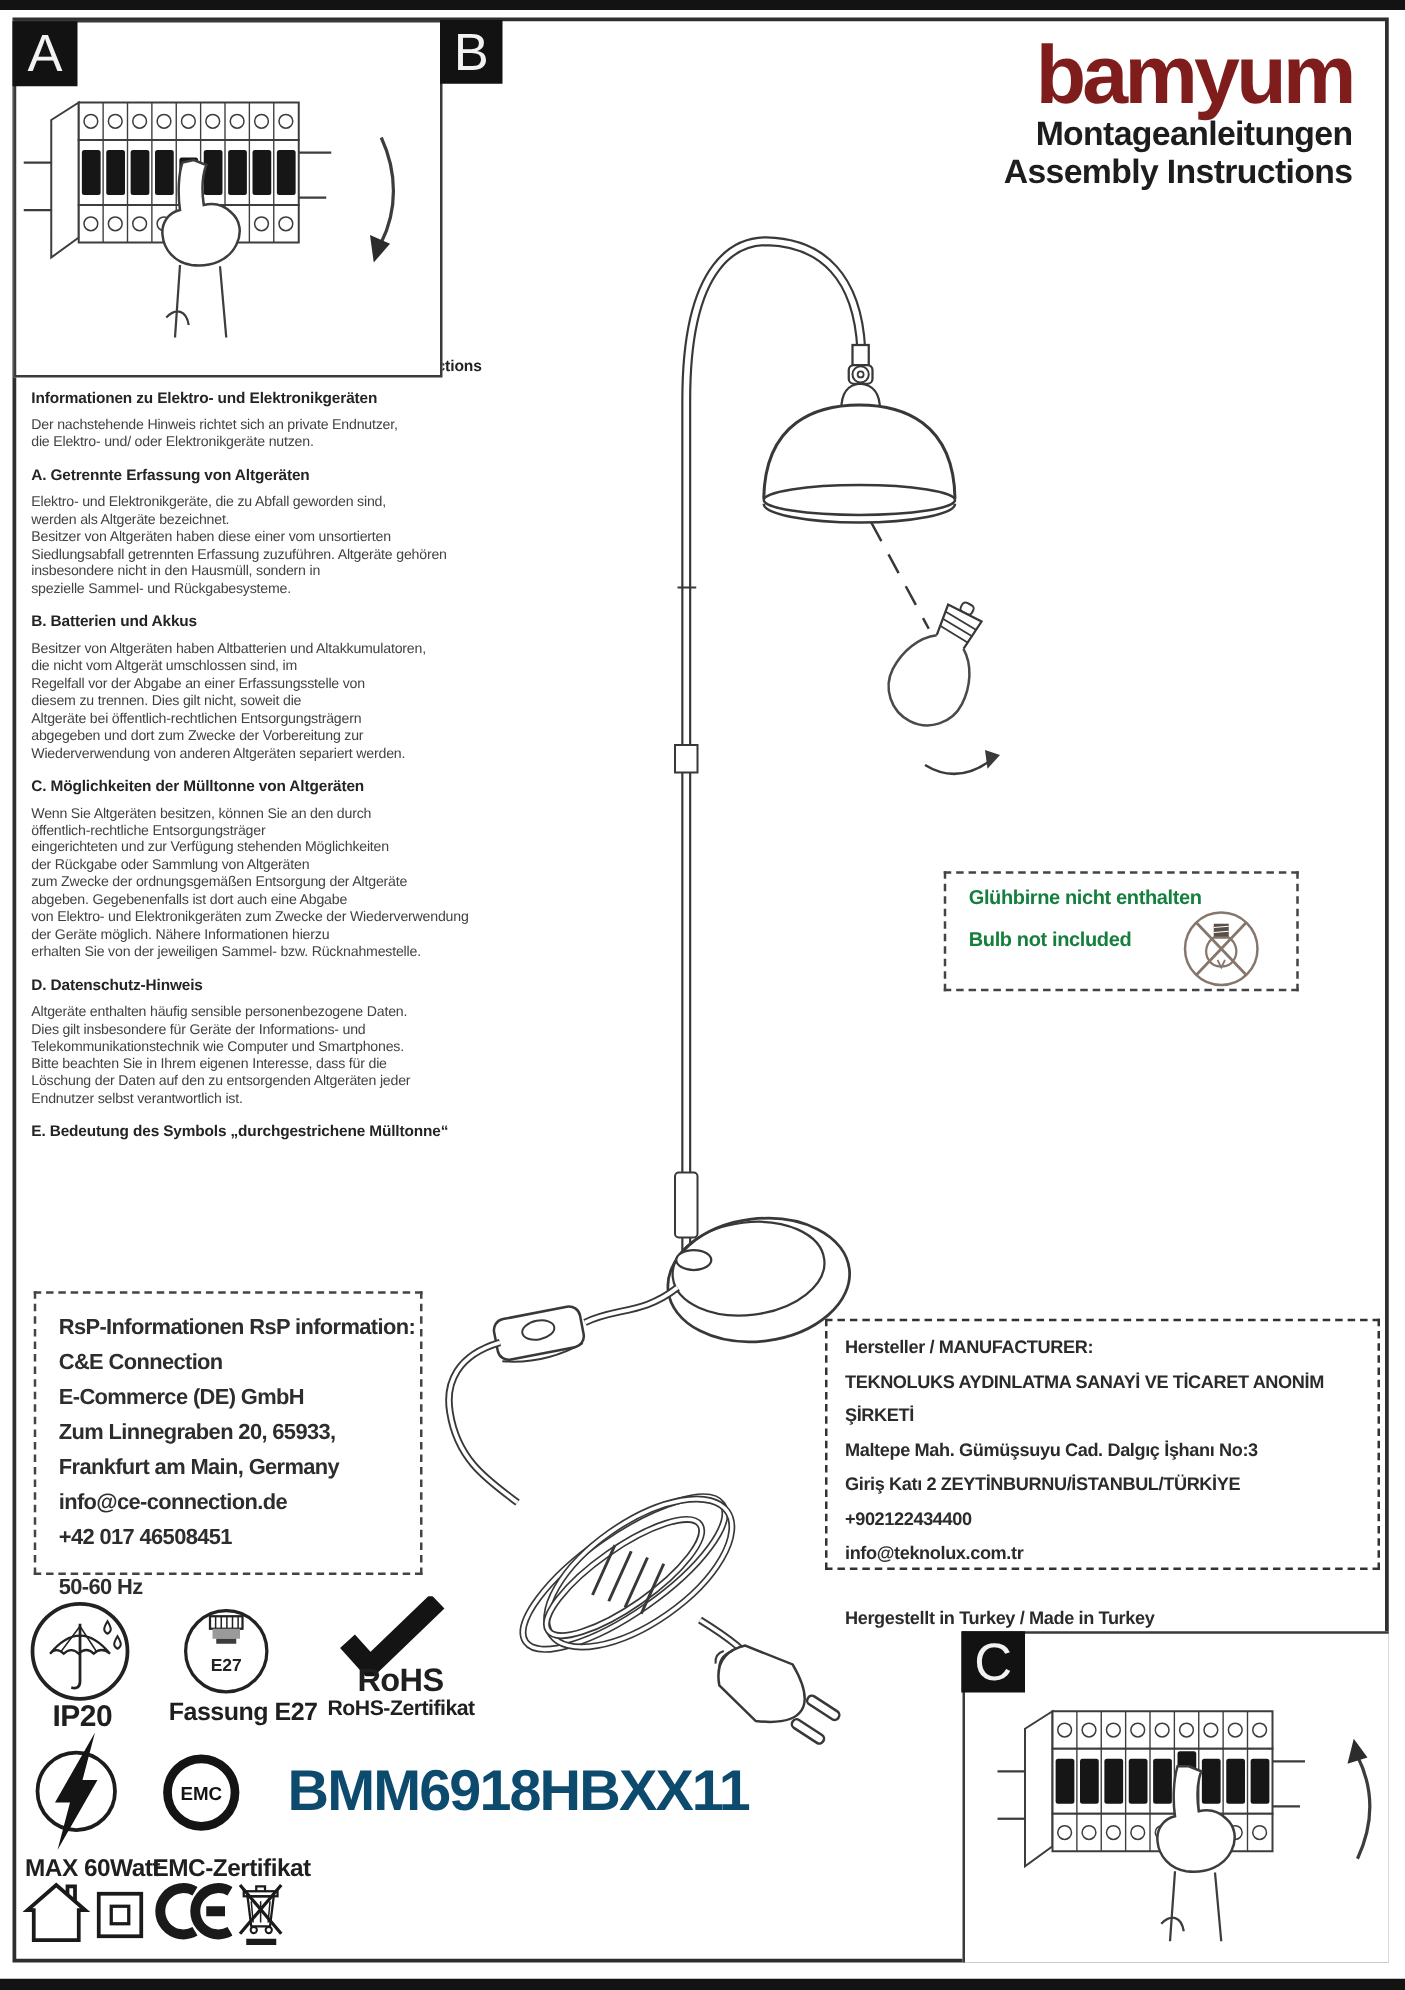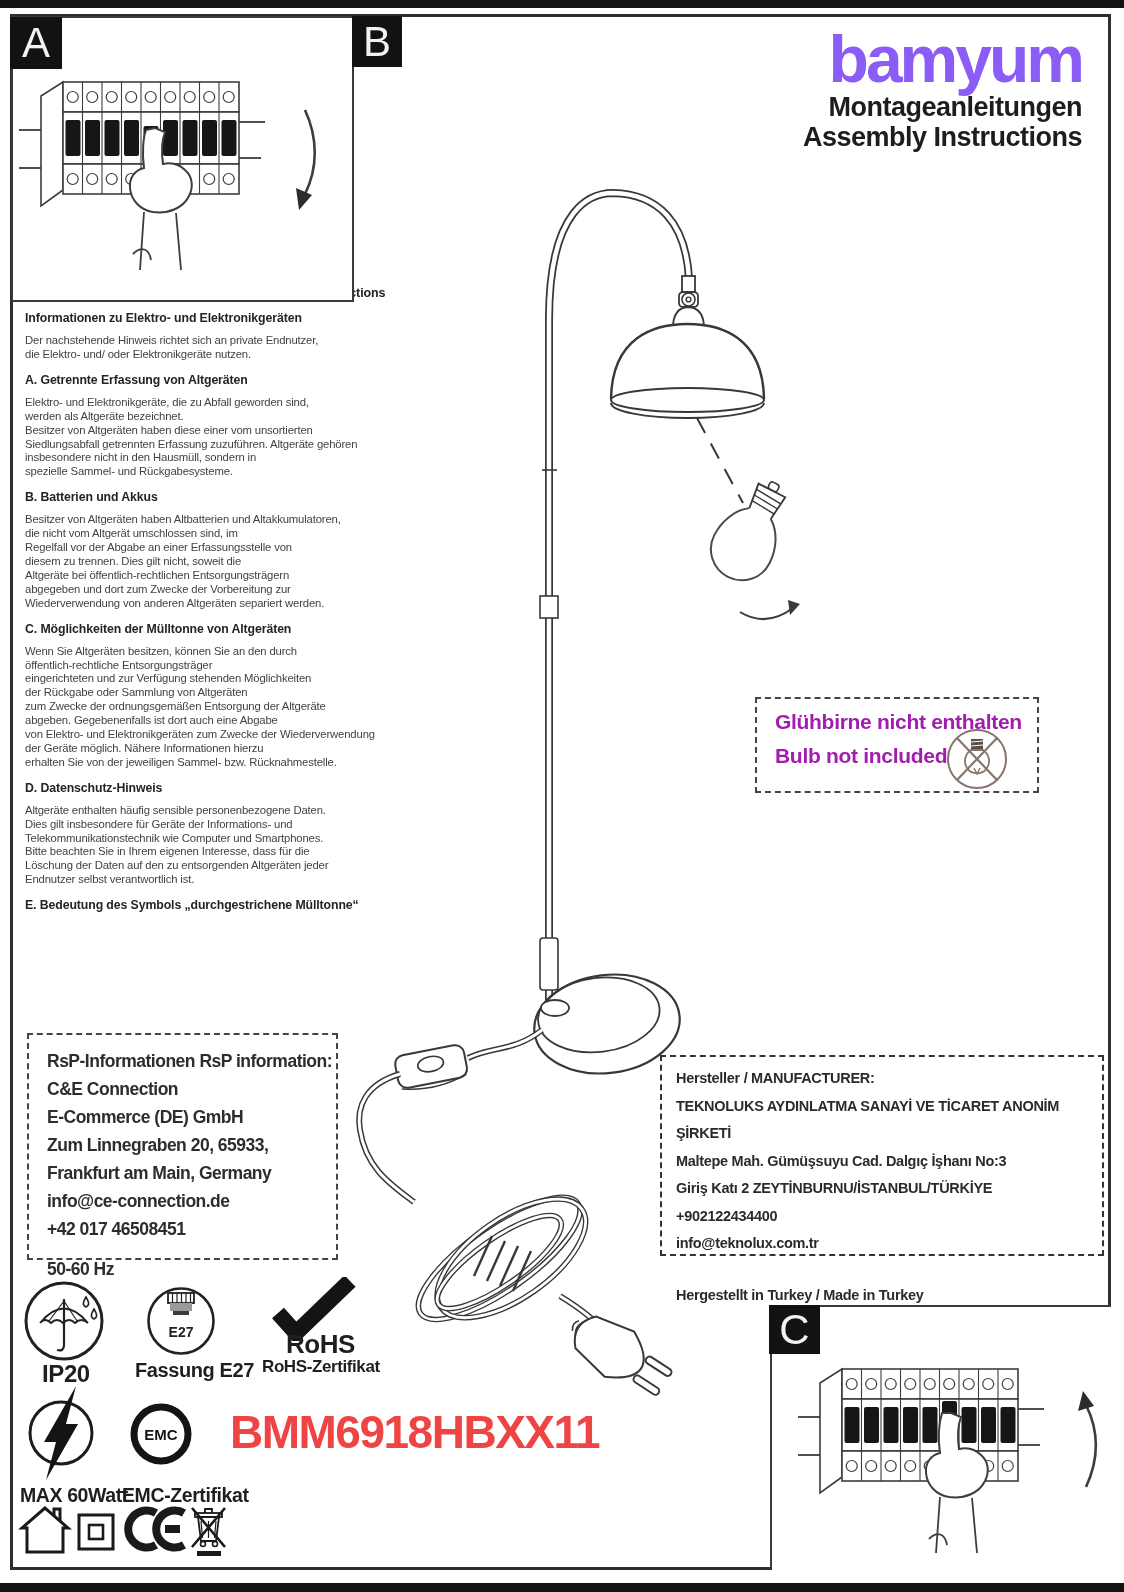--- a/index.html
+++ b/index.html
@@ -10,27 +10,27 @@
   .tab{position:absolute;background:#121212;color:#f2f2f2;display:flex;align-items:center;justify-content:center;font-size:42px;font-weight:400;z-index:6;}
   .panelbox{position:absolute;border:2px solid #3a3a3a;box-sizing:border-box;background:#fff;z-index:4;}
   .brand{position:absolute;right:42px;top:26px;text-align:right;z-index:5;}
   .brand .logo{font-size:66px;font-weight:800;letter-spacing:-3px;line-height:1;}
   .brand .sub{font-size:27px;font-weight:700;color:#1d1d1d;line-height:1.12;letter-spacing:-0.5px;}
   .weee{position:absolute;left:25px;top:286px;width:445px;z-index:3;}
   .weee-title{font-size:12.5px;font-weight:700;color:#222;margin-bottom:4px;letter-spacing:-0.1px;}
   .weee-h{font-size:12.3px;font-weight:700;color:#242424;margin:11px 0 9px 0;letter-spacing:-0.1px;}
   .weee-p{font-size:11.3px;color:#424242;line-height:13.9px;white-space:pre-line;letter-spacing:-0.15px;}
   .dashbox{position:absolute;border:2px dashed #444;box-sizing:border-box;background:#fff;z-index:5;}
-  .bulbbox-line{font-size:21px;font-weight:600;color:#a21caf;letter-spacing:-0.3px;}
+  .bulbbox-line{font-size:16px;font-weight:600;color:#15803d;letter-spacing:-0.3px;}
   .rsp-line{font-size:17.5px;font-weight:600;color:#2d2d2d;line-height:28px;letter-spacing:-0.5px;}
   .rsp-line:last-child{margin-top:12px;}
   .mfr-line{font-size:14.5px;font-weight:700;color:#2b2b2b;line-height:27.5px;letter-spacing:-0.3px;}
   .mfr-line:last-child{margin-top:24px;}
   .cert-label{position:absolute;font-weight:700;color:#1f1f1f;letter-spacing:-0.4px;z-index:5;}
-  .code{position:absolute;left:230px;top:1405px;font-size:46px;font-weight:800;letter-spacing:-1.5px;color:#ef4444;z-index:5;}
+  .code{position:absolute;left:230px;top:1405px;font-size:46px;font-weight:800;letter-spacing:-1.5px;color:#0c4a6e;z-index:5;}
   .lampsvg{position:absolute;left:0;top:0;z-index:2;}
   svg{display:block;}
   .icon-abs{position:absolute;z-index:5;}
 </style>
 </head>
 <body>
 
 <div class="bar" style="top:0;height:8px;"></div>
 <div class="bar" style="top:1583px;height:9px;"></div>
 
@@ -179,21 +179,21 @@
   </svg>
 </div>
 <div class="tab" style="left:10px;top:17px;width:52px;height:52px;">
     <span>A</span>
   </div>
 <div class="tab" style="left:352px;top:16px;width:50px;height:51px;">
     <span>B</span>
   </div>
 
 <div class="brand">
-  <div class="logo" id="brand-logo" style="color: #8b5cf6;">bamyum</div>
+  <div class="logo" id="brand-logo" style="color: #7f1d1d;">bamyum</div>
   <div class="sub">Montageanleitungen</div>
   <div class="sub">Assembly Instructions</div>
 </div>
 
 <div class="weee">
   <div class="weee-title">WEEE-Recycling-Anweisungen / WEEE recycling instructions</div>
   <div id="weee-sections">
       <div class="weee-h">Informationen zu Elektro- und Elektronikgeräten</div>
       <div class="weee-p">Der nachstehende Hinweis richtet sich an private Endnutzer,
  die Elektro- und/ oder Elektronikgeräte nutzen.</div>

